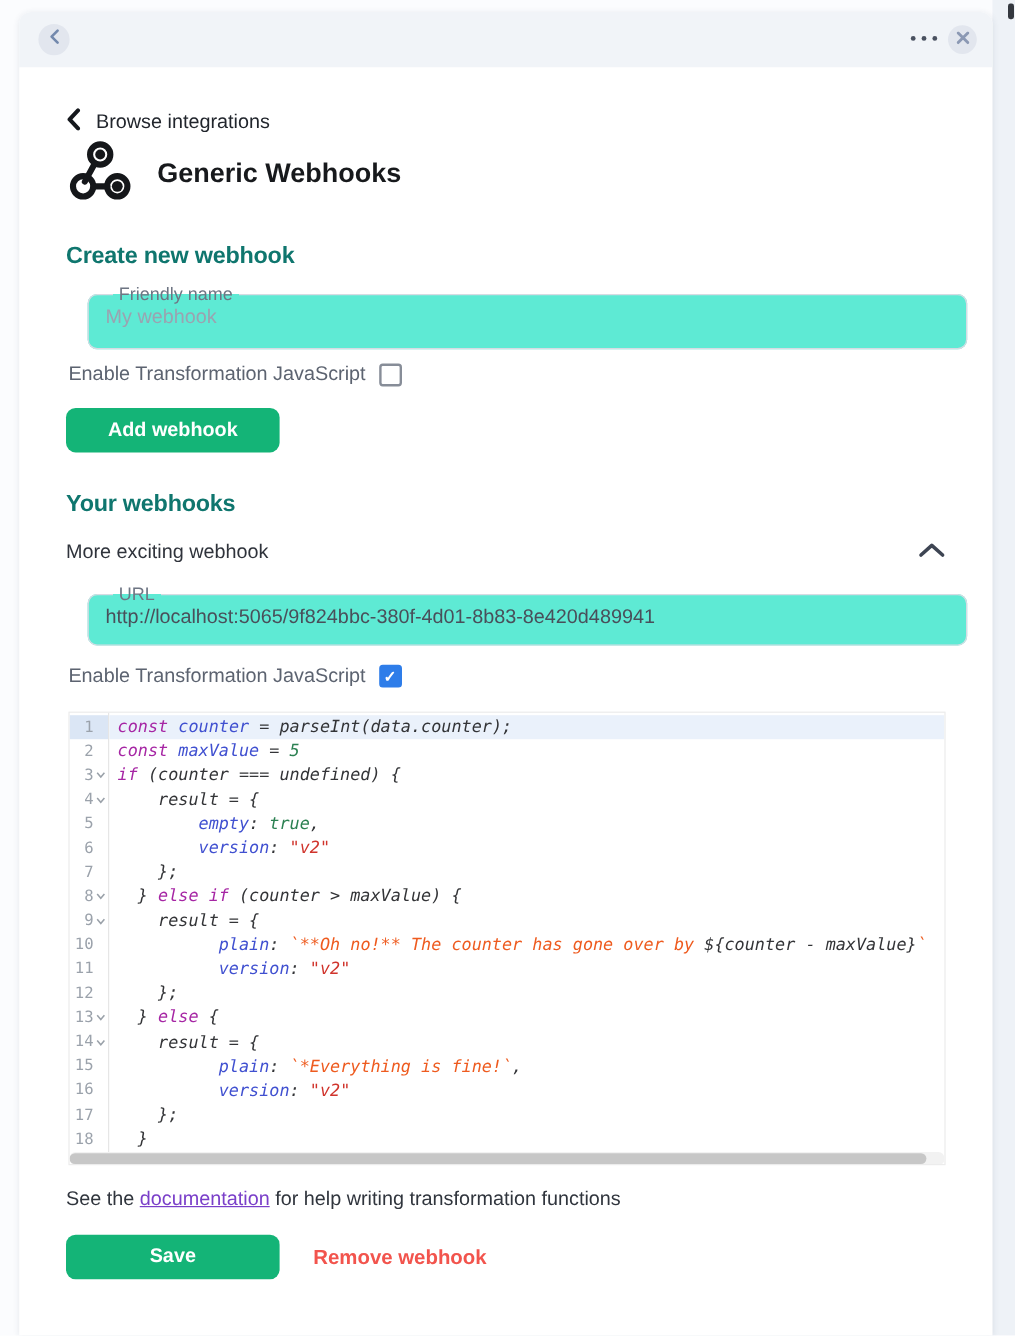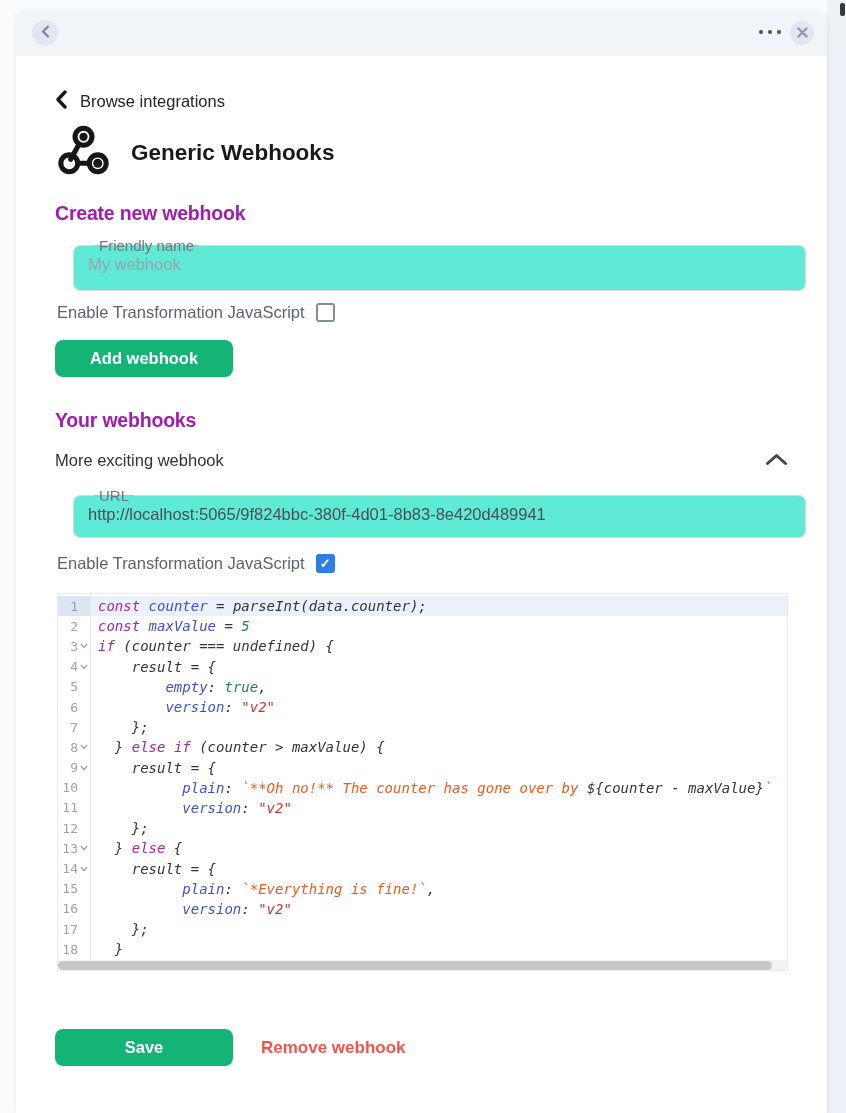--- a/index.html
+++ b/index.html
@@ -20,24 +20,24 @@
   .hdr .back { position:absolute; left:16px; top:10px; }
   .hdr-title { position:absolute; left:44px; top:11px; font-size:19px; font-weight:700; color:#1b1e26; letter-spacing:-0.2px; }
   .hdr .dots { position:absolute; right:46px; top:20px; display:flex; gap:5px; cursor:pointer; }
   .hdr .dots i { width:4px; height:4px; border-radius:50%; background:#4a5160; }
   .hdr .close { position:absolute; right:13px; top:11px; width:24px; height:24px; }
 
   
   .browse-row { position:absolute; left:39px; top:80px; display:flex; align-items:center; gap:13px; cursor:pointer; }
   .browse-label { font-size:16.5px; font-weight:500; color:#21252c; }
 
-  .integ-row { position:absolute; left:40px; top:113px; display:flex; align-items:center; gap:20px; }
+  .integ-row { position:absolute; left:40px; top:105px; display:flex; align-items:center; gap:20px; }
   .integ-name { font-size:22.5px; font-weight:700; color:#17191c; }
 
-  .h2 { font-size:19.5px; font-weight:700; color:#a21caf; letter-spacing:-0.2px; }
+  .h2 { font-size:19.5px; font-weight:700; color:#0f766e; letter-spacing:-0.2px; }
   .create-h { position:absolute; left:39px; top:192px; }
   .yourhooks-h { position:absolute; left:39px; top:399px; }
 
   fieldset.field { position:absolute; left:39px; width:733px; border:1px solid #d7dbe3; border-radius:8px; padding:0 12px 8px; background:#5eead4;margin-left:18px; }
   fieldset.field legend { margin-left:8px; padding:0 5px; font-size:15px; color:#6e7583; }
   .fld-name { top:227px; height:54px; }
   .fld-url  { top:477px; height:51px; }
   .field input { border:none; outline:none; width:100%; font-family:"Liberation Sans",sans-serif;
                  font-size:16.5px; padding:1px 2px 8px; color:#494f5a; background:transparent; }
   .field input::placeholder { color:#9aa3b0; }
@@ -299,19 +299,20 @@
           <div class="cl"><span class="tk-d">          </span><span class="tk-v">version</span><span class="tk-d">: </span><span class="tk-s">"v2"</span></div>
           <div class="cl"><span class="tk-d">    };</span></div>
           <div class="cl"><span class="tk-d">  }</span></div>
         </div>
     </div>
     <div class="hscroll">
       <div class="hthumb"></div>
     </div>
   </div>
 
+  <div class="doc-line"><span>See the </span><a>documentation</a><span> for help writing transformation functions</span></div>
 
   <div class="footer-row">
     <button class="btn-green btn-save">Save</button>
     <button class="btn-remove">Remove webhook</button>
   </div>
 
 </div>
 
 </body></html>

